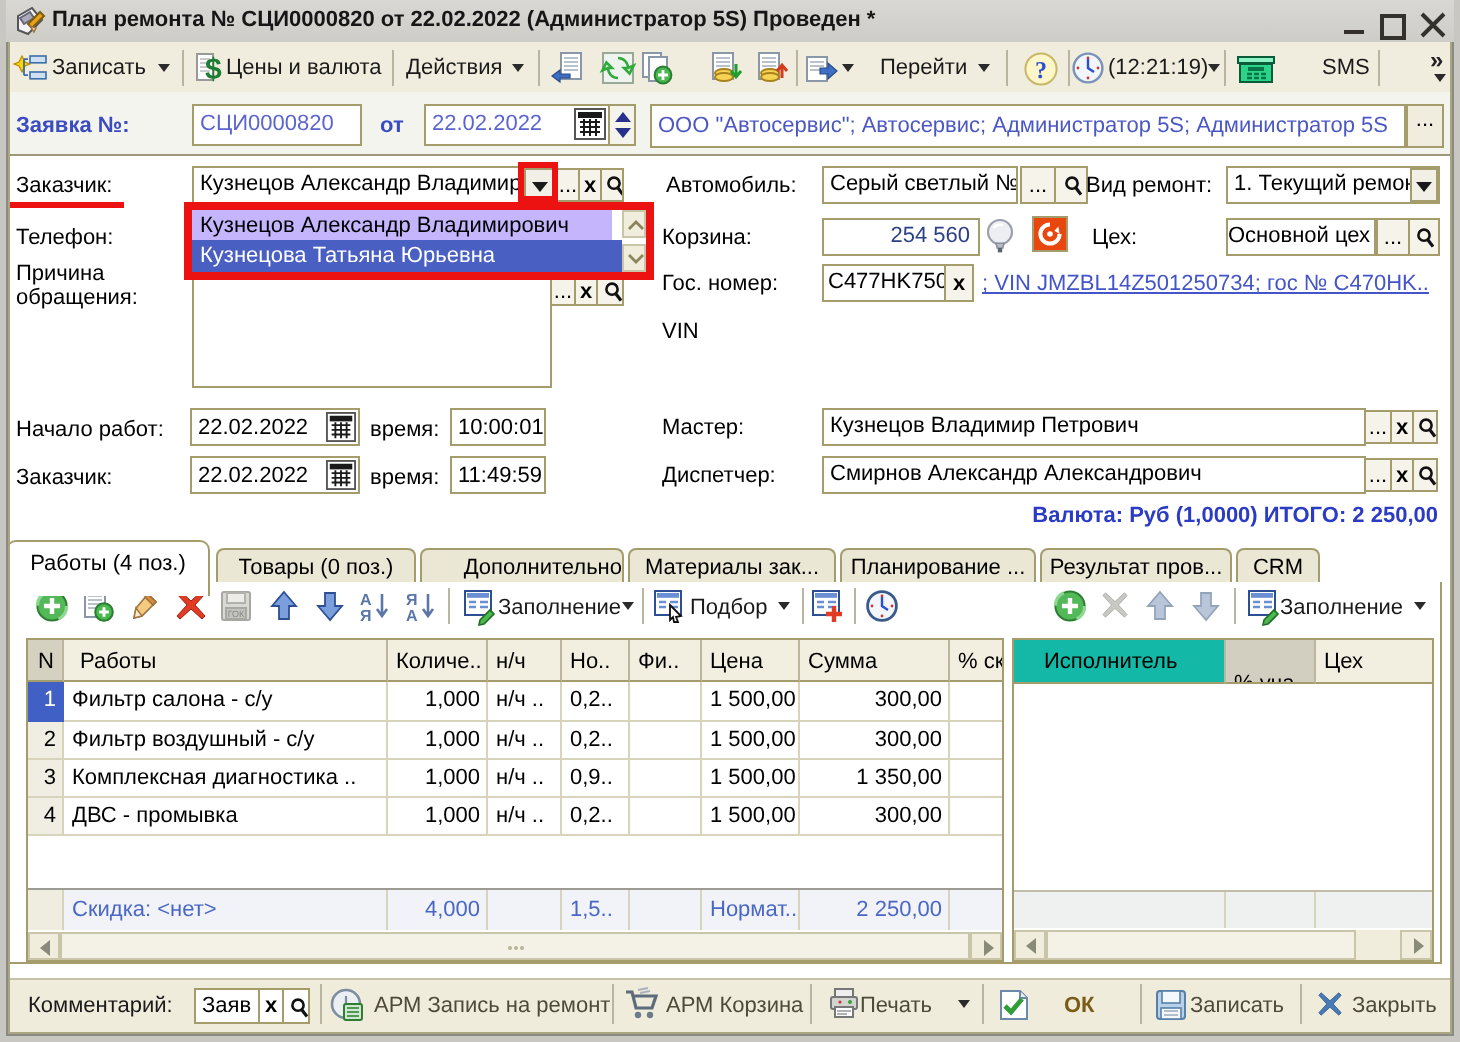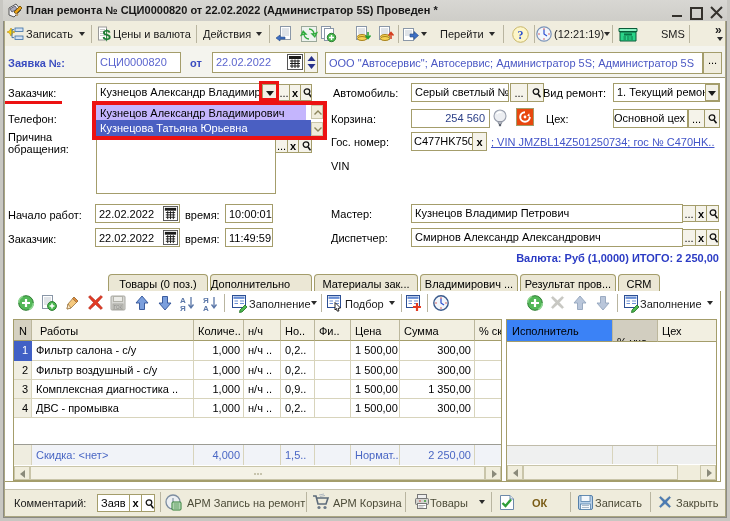--- a/index.html
+++ b/index.html
@@ -270,25 +270,26 @@
           <circle cx="4" cy="3.6" r="2.8" fill="none" stroke="#111" stroke-width="1.3"></circle>
           <path d="M6 6 L8.5 9.3" stroke="#111" stroke-width="1.6"></path>
         </svg>
       </div>
 
 <div class="ab" style="left:0;top:174px;width:719px;text-align:right;font-size:11px;font-weight:bold;color:#2b3bc4">Валюта: Руб (1,0000) ИТОГО: 2 250,00</div>
 </div>
 
 <div id="tabs" class="ab" style="left:0;top:268px;width:730px;height:24px">
 <div class="ab" style="left:108px;top:6px;width:98px;height:17px;background:#ebe7d5;border:1px solid #a49d6b;border-bottom:none;border-radius:4px 4px 0 0;text-align:center;padding-top:3px;box-sizing:content-box">Товары (0 поз.)</div>
-<div class="ab" style="left:210px;top:6px;width:100px;height:17px;background:#ebe7d5;border:1px solid #a49d6b;border-bottom:none;border-radius:4px 4px 0 0;text-align:left;padding-top:3px">Дополнительно</div>
+<div class="ab" style="left:210px;top:6px;width:100px;height:17px;background:#ebe7d5;border:1px solid #a49d6b;border-bottom:none;border-radius:4px 4px 0 0;text-align:right;padding-top:3px">Дополнительно</div>
 <div class="ab" style="left:314px;top:6px;width:102px;height:17px;background:#ebe7d5;border:1px solid #a49d6b;border-bottom:none;border-radius:4px 4px 0 0;text-align:center;padding-top:3px">Материалы зак...</div>
-<div class="ab" style="left:420px;top:6px;width:96px;height:17px;background:#ebe7d5;border:1px solid #a49d6b;border-bottom:none;border-radius:4px 4px 0 0;text-align:center;padding-top:3px">Владимирович ...</div>
+<div class="ab" style="left:420px;top:6px;width:96px;height:17px;background:#ebe7d5;border:1px solid #a49d6b;border-bottom:none;border-radius:4px 4px 0 0;text-align:center;padding-top:3px">Планирование ...</div>
 <div class="ab" style="left:520px;top:6px;width:94px;height:17px;background:#ebe7d5;border:1px solid #a49d6b;border-bottom:none;border-radius:4px 4px 0 0;text-align:center;padding-top:3px">Результат пров...</div>
 <div class="ab" style="left:618px;top:6px;width:40px;height:17px;background:#ebe7d5;border:1px solid #a49d6b;border-bottom:none;border-radius:4px 4px 0 0;text-align:center;padding-top:3px">CRM</div>
+<div class="ab" style="left:3px;top:2px;width:100px;height:22px;background:#fff;border:1px solid #a49d6b;border-bottom:none;border-radius:5px 5px 0 0;text-align:center;padding-top:5px;z-index:3">Работы (4 поз.)</div>
 </div>
 
 <div class="ab" style="left:4px;top:291px;width:717px;height:191px;background:#fff;border:1px solid #a49d6b;border-top:none;box-sizing:border-box"></div>
 <div id="page" class="ab" style="left:0;top:291px;width:730px;height:191px">
 <svg style="left:18px;top:4px" width="16" height="16" viewBox="0 0 16 16">
 <circle cx="8" cy="8" r="7.3" fill="#53b858" stroke="#2d7d32"></circle>
 <circle cx="8" cy="8" r="7.3" fill="none" stroke="#8fd892" stroke-width="1.6" stroke-dasharray="8 15"></circle>
 <path d="M8 4 V12 M4 8 H12" stroke="#fff" stroke-width="2.2"></path>
 </svg>
 <svg style="left:41px;top:4px" width="16" height="16" viewBox="0 0 16 16">
@@ -454,21 +455,21 @@
         </div>
 <div class="sbt" style="left:16px;top:146px;width:455px;height:14px;background:#f4f2e6">
           <svg style="left:222px;top:4px" width="10" height="6" viewBox="0 0 10 6">
             <circle cx="2" cy="3" r="1" fill="#b8b49a"></circle>
             <circle cx="5" cy="3" r="1" fill="#b8b49a"></circle>
             <circle cx="8" cy="3" r="1" fill="#b8b49a"></circle>
           </svg>
         </div>
 </div>
 <div id="tright" class="ab" style="left:506px;top:28px;width:211px;height:162px;border:1px solid #a49d6b;box-sizing:border-box;background:#fff">
-<div class="th" style="left:0;top:0;width:106px;height:22px;background:#3b82f6;padding:5px 0 0 5px">Исполнитель</div>
+<div class="th" style="left:0;top:0;width:106px;height:22px;background:#14b8a6;padding:5px 0 0 15px">Исполнитель</div>
 <div class="th" style="left:106px;top:0;width:45px;height:22px;background:#d2cec0;padding-top:16px">% уча..</div>
 <div class="th" style="left:151px;top:0;width:58px;height:22px;border-right:none;padding-top:5px">Цех</div>
 <div class="ab" style="left:0;top:125px;width:209px;height:1px;background:#c0bcaa"></div>
 <div class="tf" style="left:0;top:126px;width:106px;height:18px;background:#eff0f0"></div>
 <div class="tf" style="left:106px;top:126px;width:45px;height:18px;background:#eff0f0"></div>
 <div class="tf" style="left:151px;top:126px;width:58px;height:18px;background:#eff0f0;border-right:none"></div>
 <div class="ab" style="left:0;top:145px;width:209px;height:15px;background:#f0eddc"></div>
 <div class="sbt" style="left:0;top:145px;width:16px;height:15px">
           <svg style="left:4px;top:3px" width="7" height="8" viewBox="0 0 7 8">
             <path d="M6 0 L1 4 L6 8 Z" fill="#8a8a7a"></path>
@@ -512,21 +513,21 @@
 <div class="lbl" style="left:333px;top:8px;color:#4c4b38">АРМ Корзина</div>
 <div class="sep" style="left:405px;top:3px;height:20px"></div>
 <svg style="left:414px;top:5px" width="16" height="16" viewBox="0 0 16 16">
 <rect x="3.5" y="0.5" width="9" height="4" fill="#eee" stroke="#777"></rect>
 <rect x="1.5" y="4.5" width="13" height="6" rx="1" fill="#d4d4d0" stroke="#777"></rect>
 <rect x="3.5" y="9.5" width="9" height="5" fill="#fff" stroke="#777"></rect>
 <path d="M4.5 11.5 H11.5 M4.5 13 H9.5" stroke="#999" stroke-width="0.8"></path>
 <circle cx="11" cy="7" r="1" fill="#3a9e3a"></circle>
         <circle cx="6" cy="7" r="0.8" fill="#c33"></circle>
 </svg>
-<div class="lbl" style="left:430px;top:8px;color:#4c4b38">Товары</div>
+<div class="lbl" style="left:430px;top:8px;color:#4c4b38">Печать</div>
 <div class="arr" style="left:479px;top:11px"></div>
 <div class="sep" style="left:491px;top:3px;height:20px"></div>
 <svg style="left:500px;top:6px" width="14" height="15" viewBox="0 0 14 15">
 <path d="M0.5 0.5 H10 L13.5 4 V14.5 H0.5 Z" fill="#fff" stroke="#6d89aa"></path>
 <path d="M10 0.5 V4 H13.5" fill="#e8eef4" stroke="#6d89aa"></path>
 <path d="M2.5 8 L5.5 11 L11 4.5" stroke="#2f9e38" stroke-width="2.4" fill="none"></path>
 </svg>
 <div class="lbl" style="left:532px;top:8px;color:#7a5c16;font-weight:bold">ОК</div>
 <div class="sep" style="left:570px;top:3px;height:20px"></div>
 <svg style="left:578px;top:6px" width="15" height="15" viewBox="0 0 15 15">

